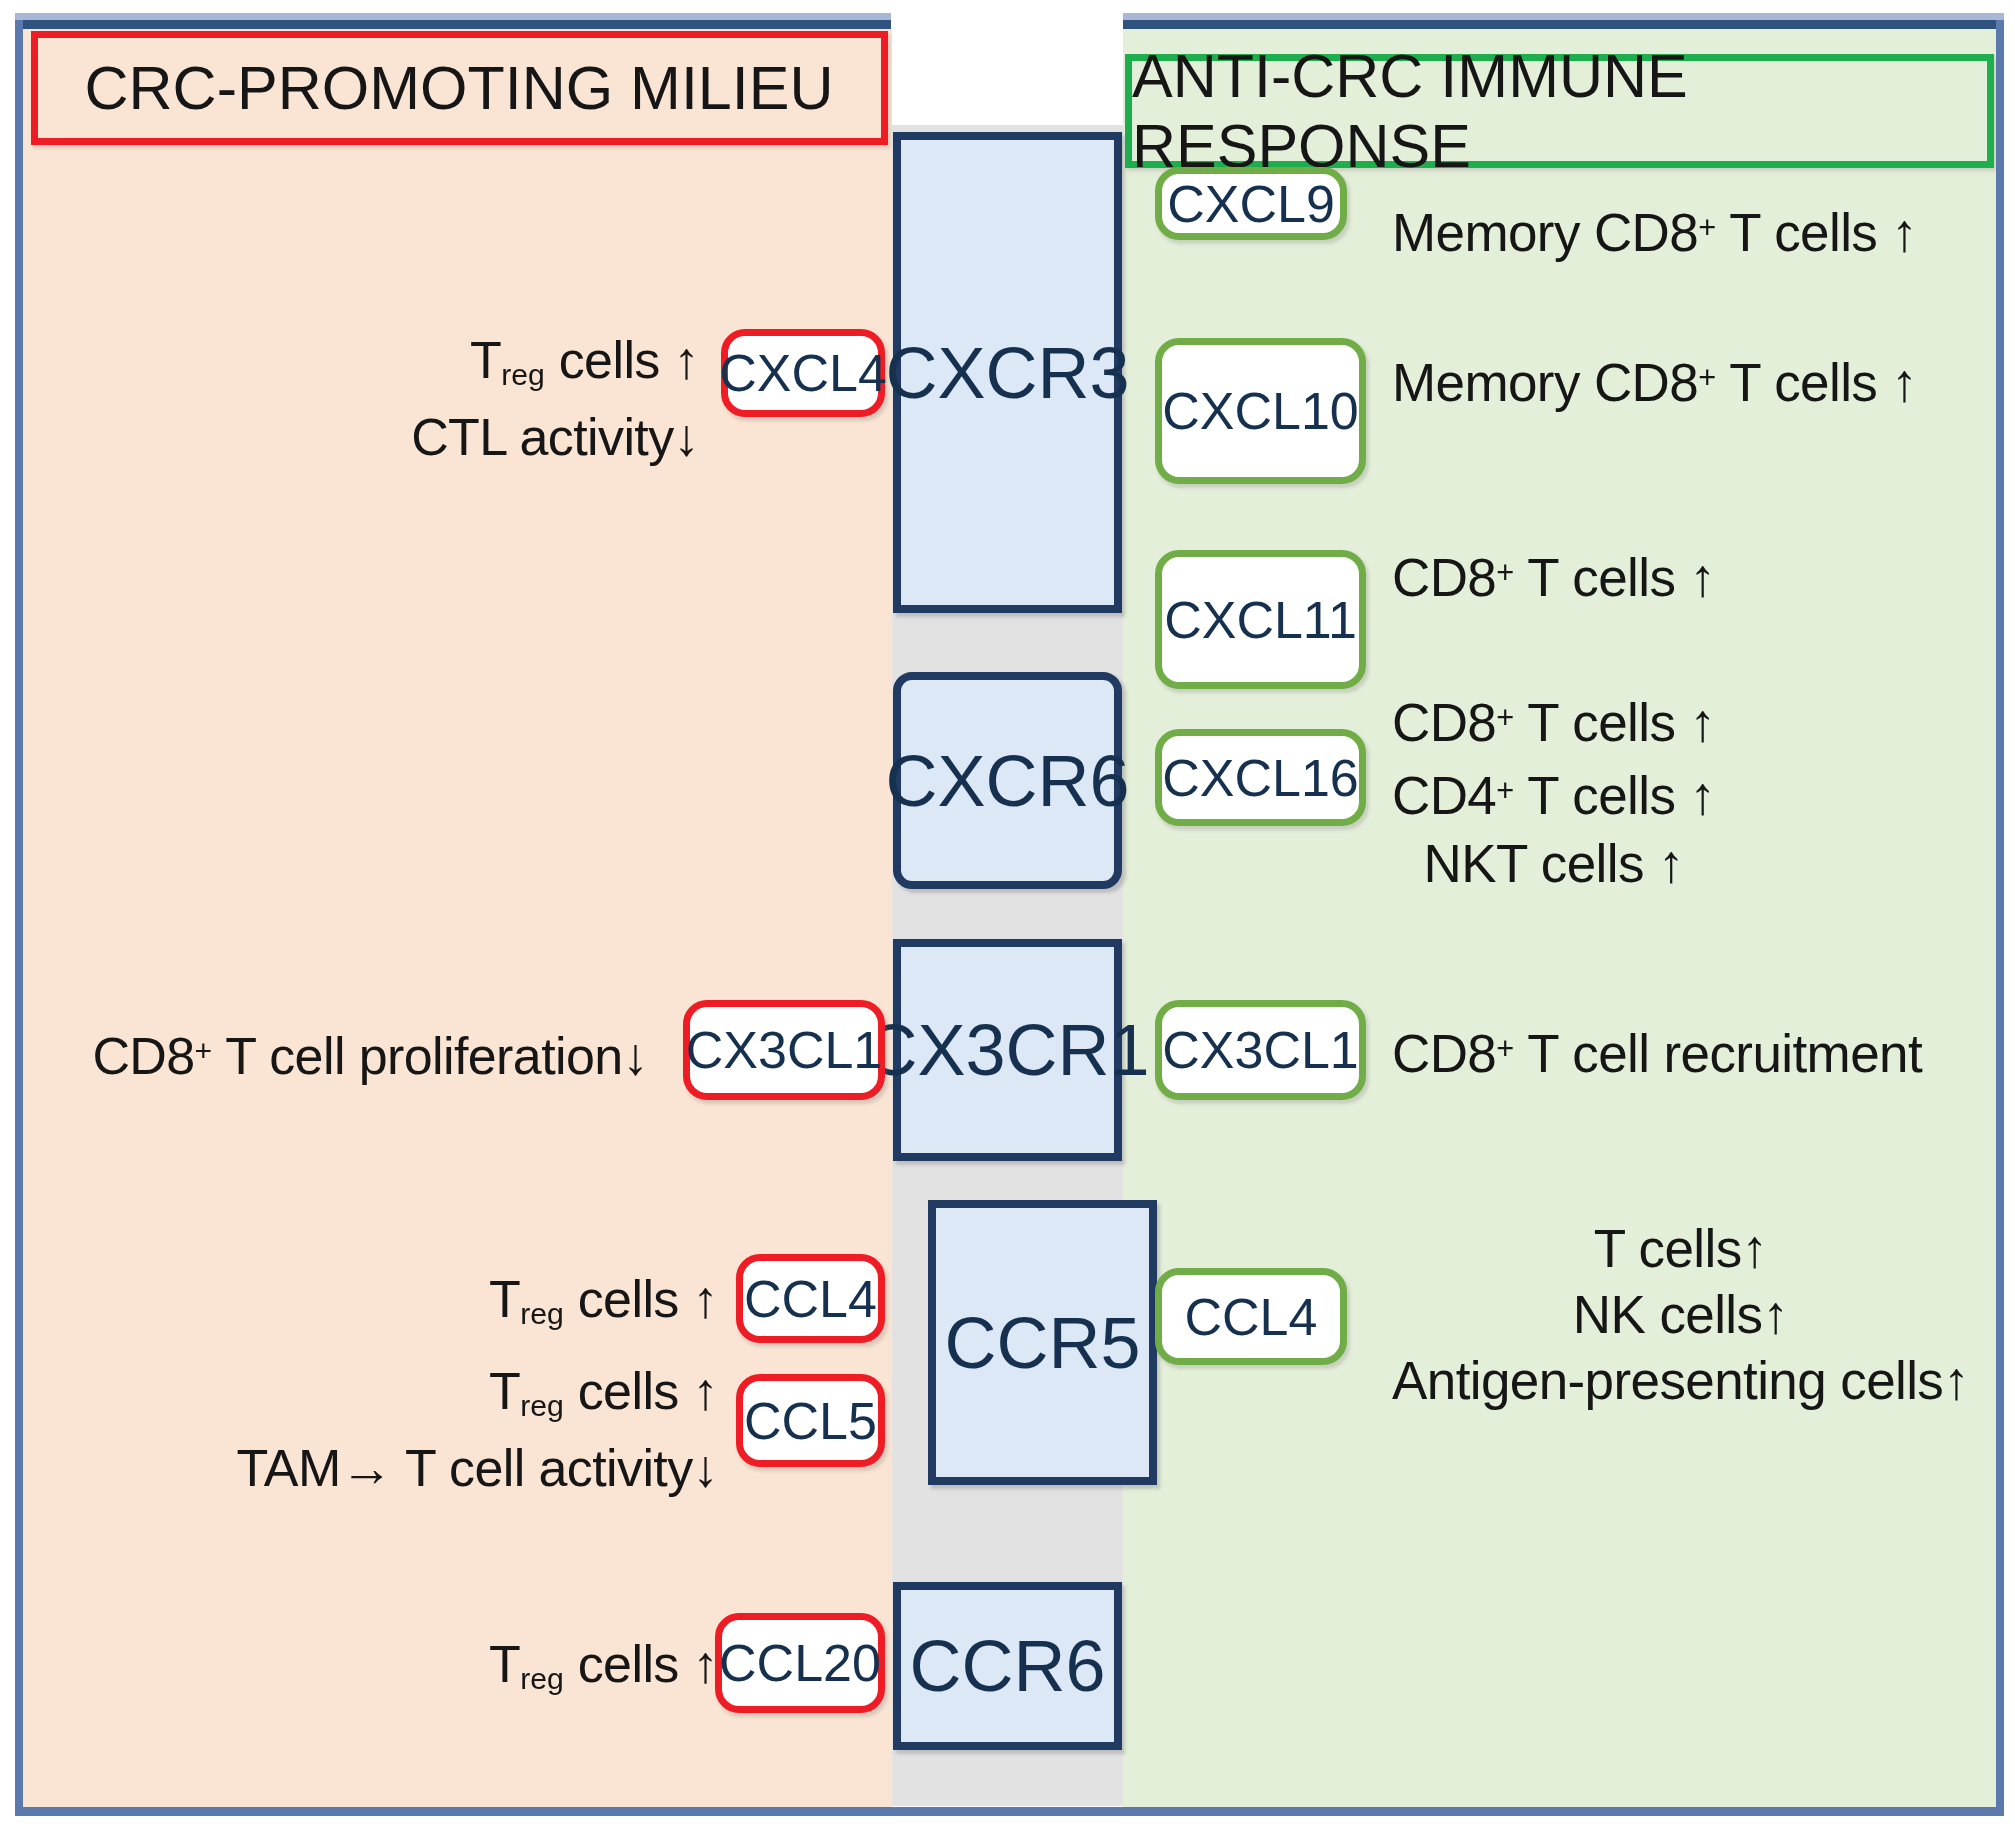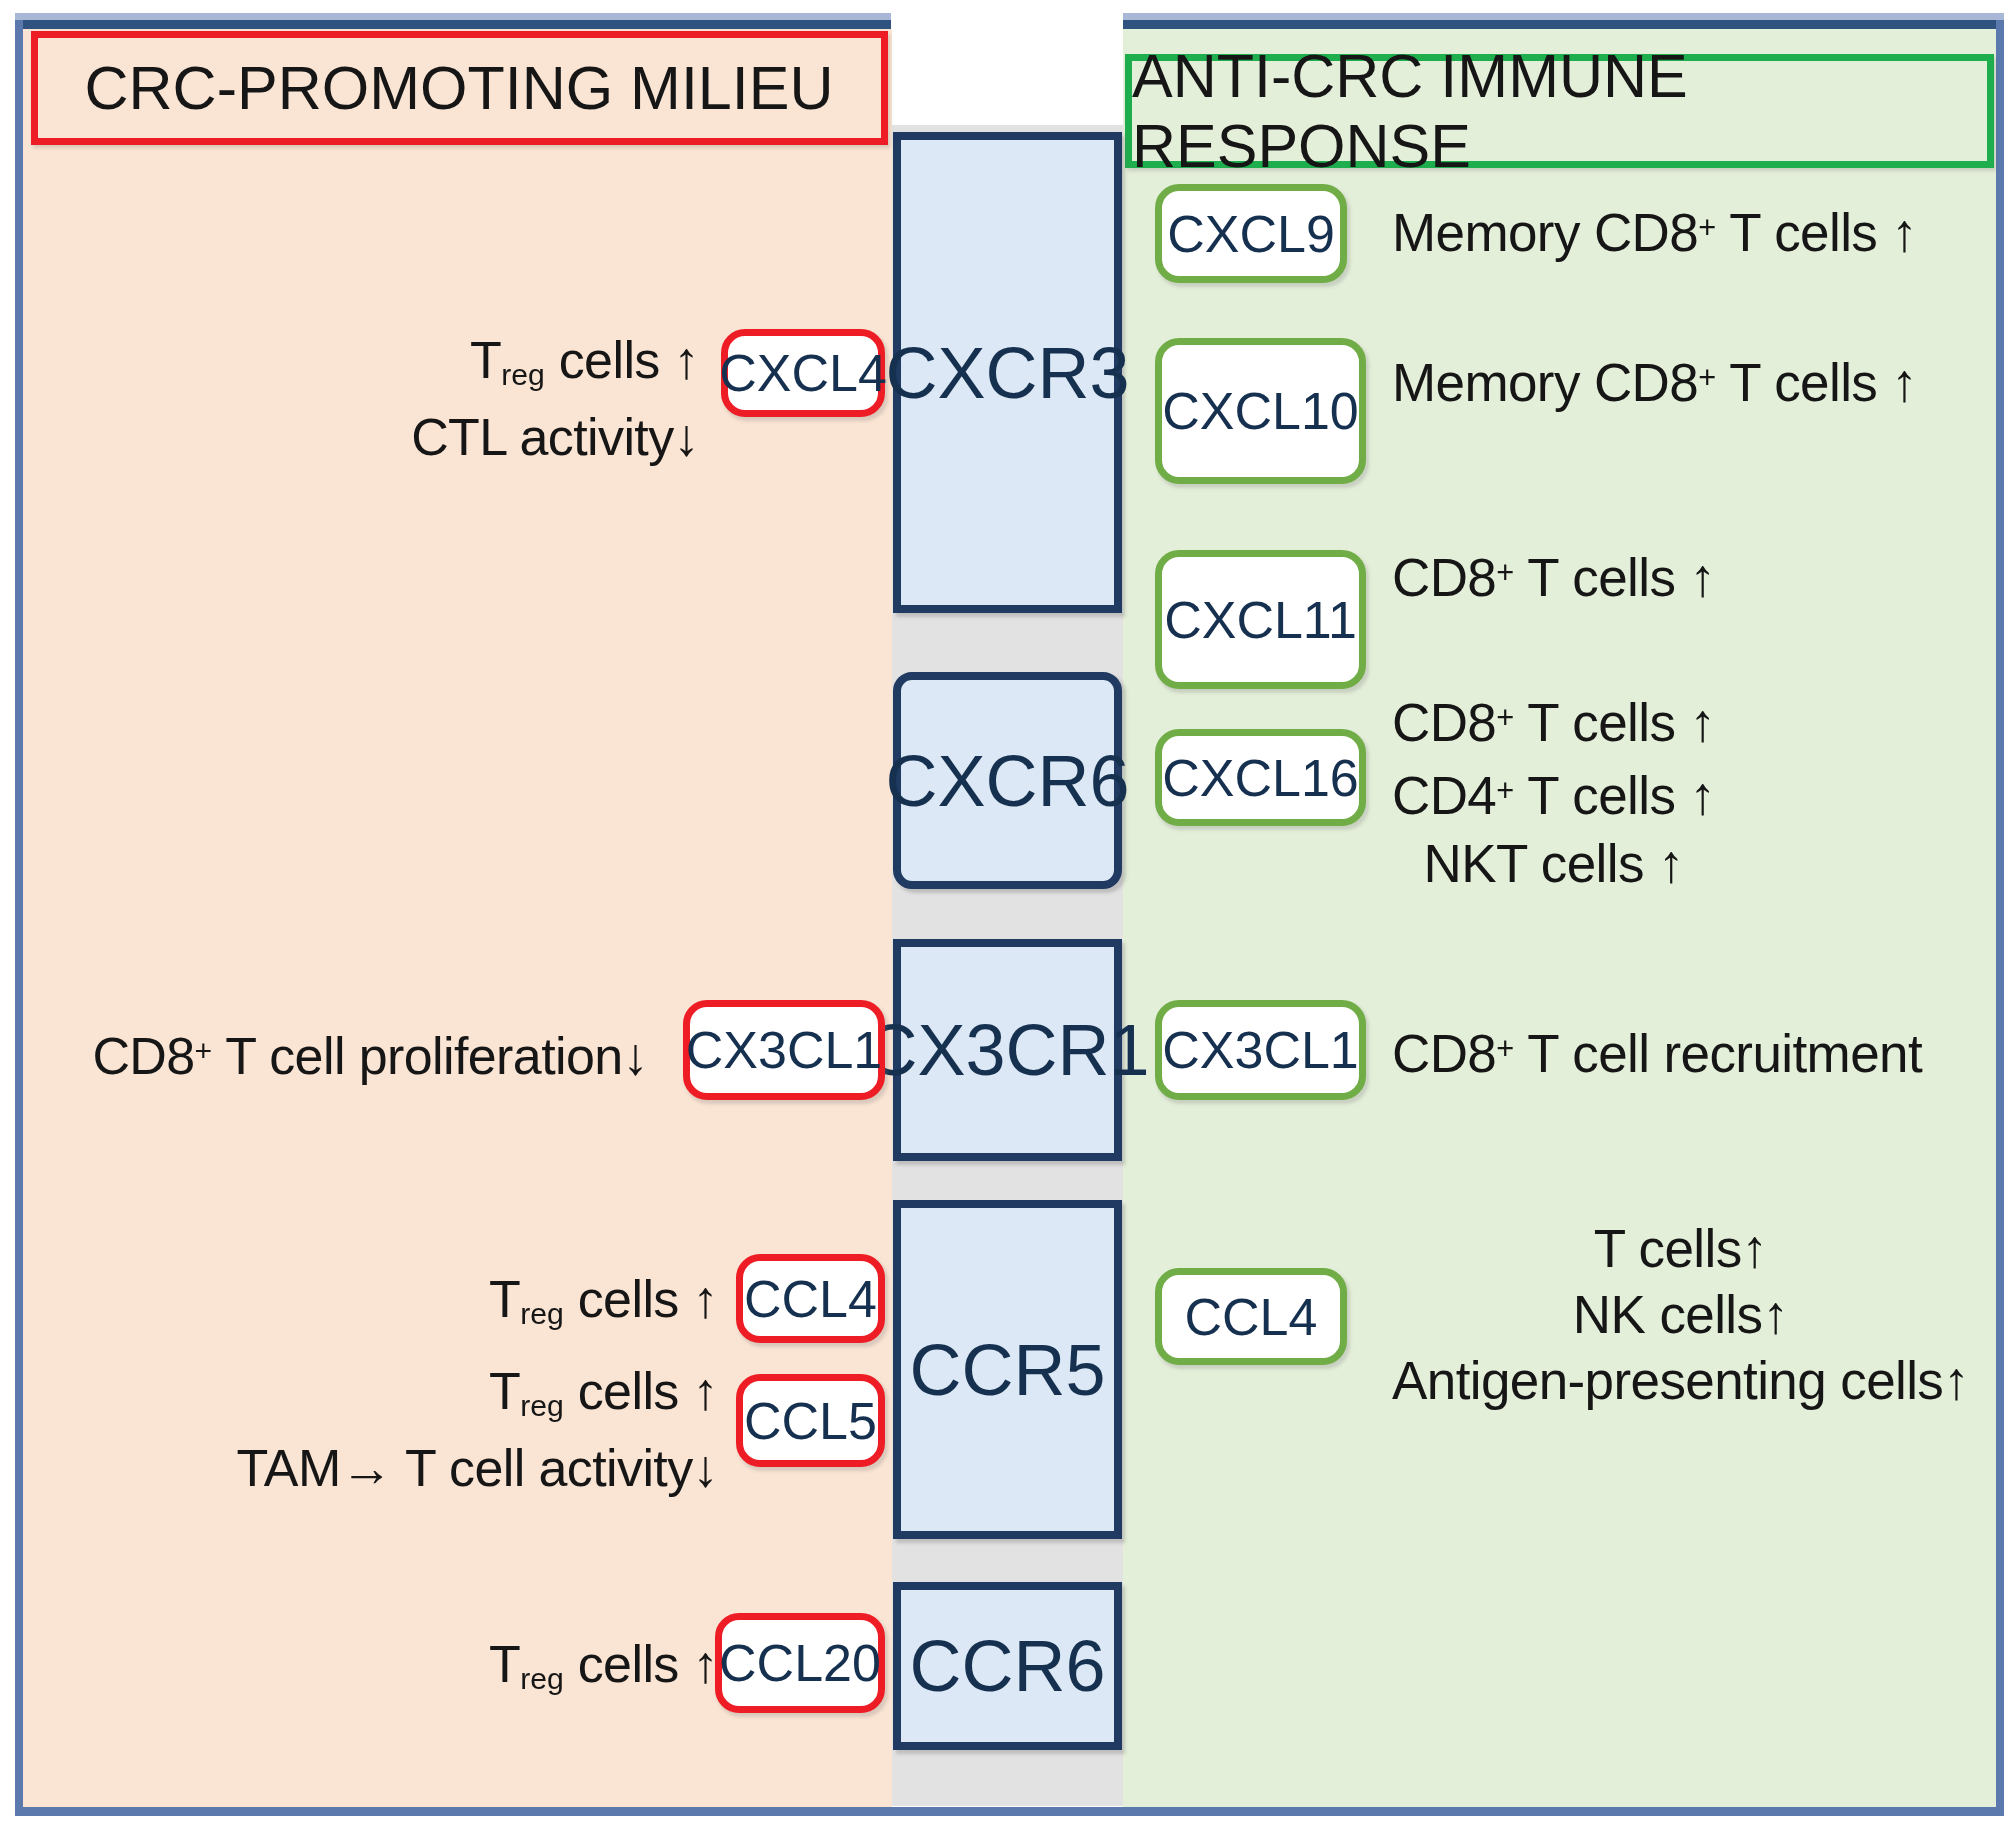--- a/index.html
+++ b/index.html
@@ -83,21 +83,21 @@
 
   <div class="receptor" style="top:132px;height:481px;">
     <span class="rlabel">CXCR3</span>
   </div>
   <div class="receptor" style="top:672px;height:217px;border-radius:19px;">
     <span class="rlabel">CXCR6</span>
   </div>
   <div class="receptor" style="top:939px;height:222px;">
     <span class="rlabel">CX3CR1</span>
   </div>
-  <div class="receptor" style="top:1200px;height:339px;">
+  <div class="receptor" style="top:1200px;height:285px;margin-left:35px;">
     <span class="rlabel">CCR5</span>
   </div>
   <div class="receptor" style="top:1582px;height:168px;">
     <span class="rlabel">CCR6</span>
   </div>
 
   <div class="lig lig-red" style="top:329px;right:1130px;width:164px;height:88px;">
     <span>CXCL4</span>
   </div>
   <div class="lig lig-red" style="top:1000px;right:1130px;width:202px;height:100px;">
@@ -124,21 +124,21 @@
     <div>T<sub>reg</sub> cells ↑</div>
   </div>
   <div class="ltxt" style="top:1360px;right:1297px;">
     <div>T<sub>reg</sub> cells ↑</div>
     <div>TAM→ T cell activity↓</div>
   </div>
   <div class="ltxt" style="top:1633px;right:1297px;">
     <div>T<sub>reg</sub> cells ↑</div>
   </div>
 
-  <div class="lig lig-green" style="top:184px;left:1155px;width:192px;height:99px;">
+  <div class="lig lig-green" style="top:167px;left:1155px;width:192px;height:73px;">
     <span>CXCL9</span>
   </div>
   <div class="lig lig-green" style="top:338px;left:1155px;width:211px;height:146px;">
     <span>CXCL10</span>
   </div>
   <div class="lig lig-green" style="top:550px;left:1155px;width:211px;height:139px;">
     <span>CXCL11</span>
   </div>
   <div class="lig lig-green" style="top:729px;left:1155px;width:211px;height:97px;">
     <span>CXCL16</span>

